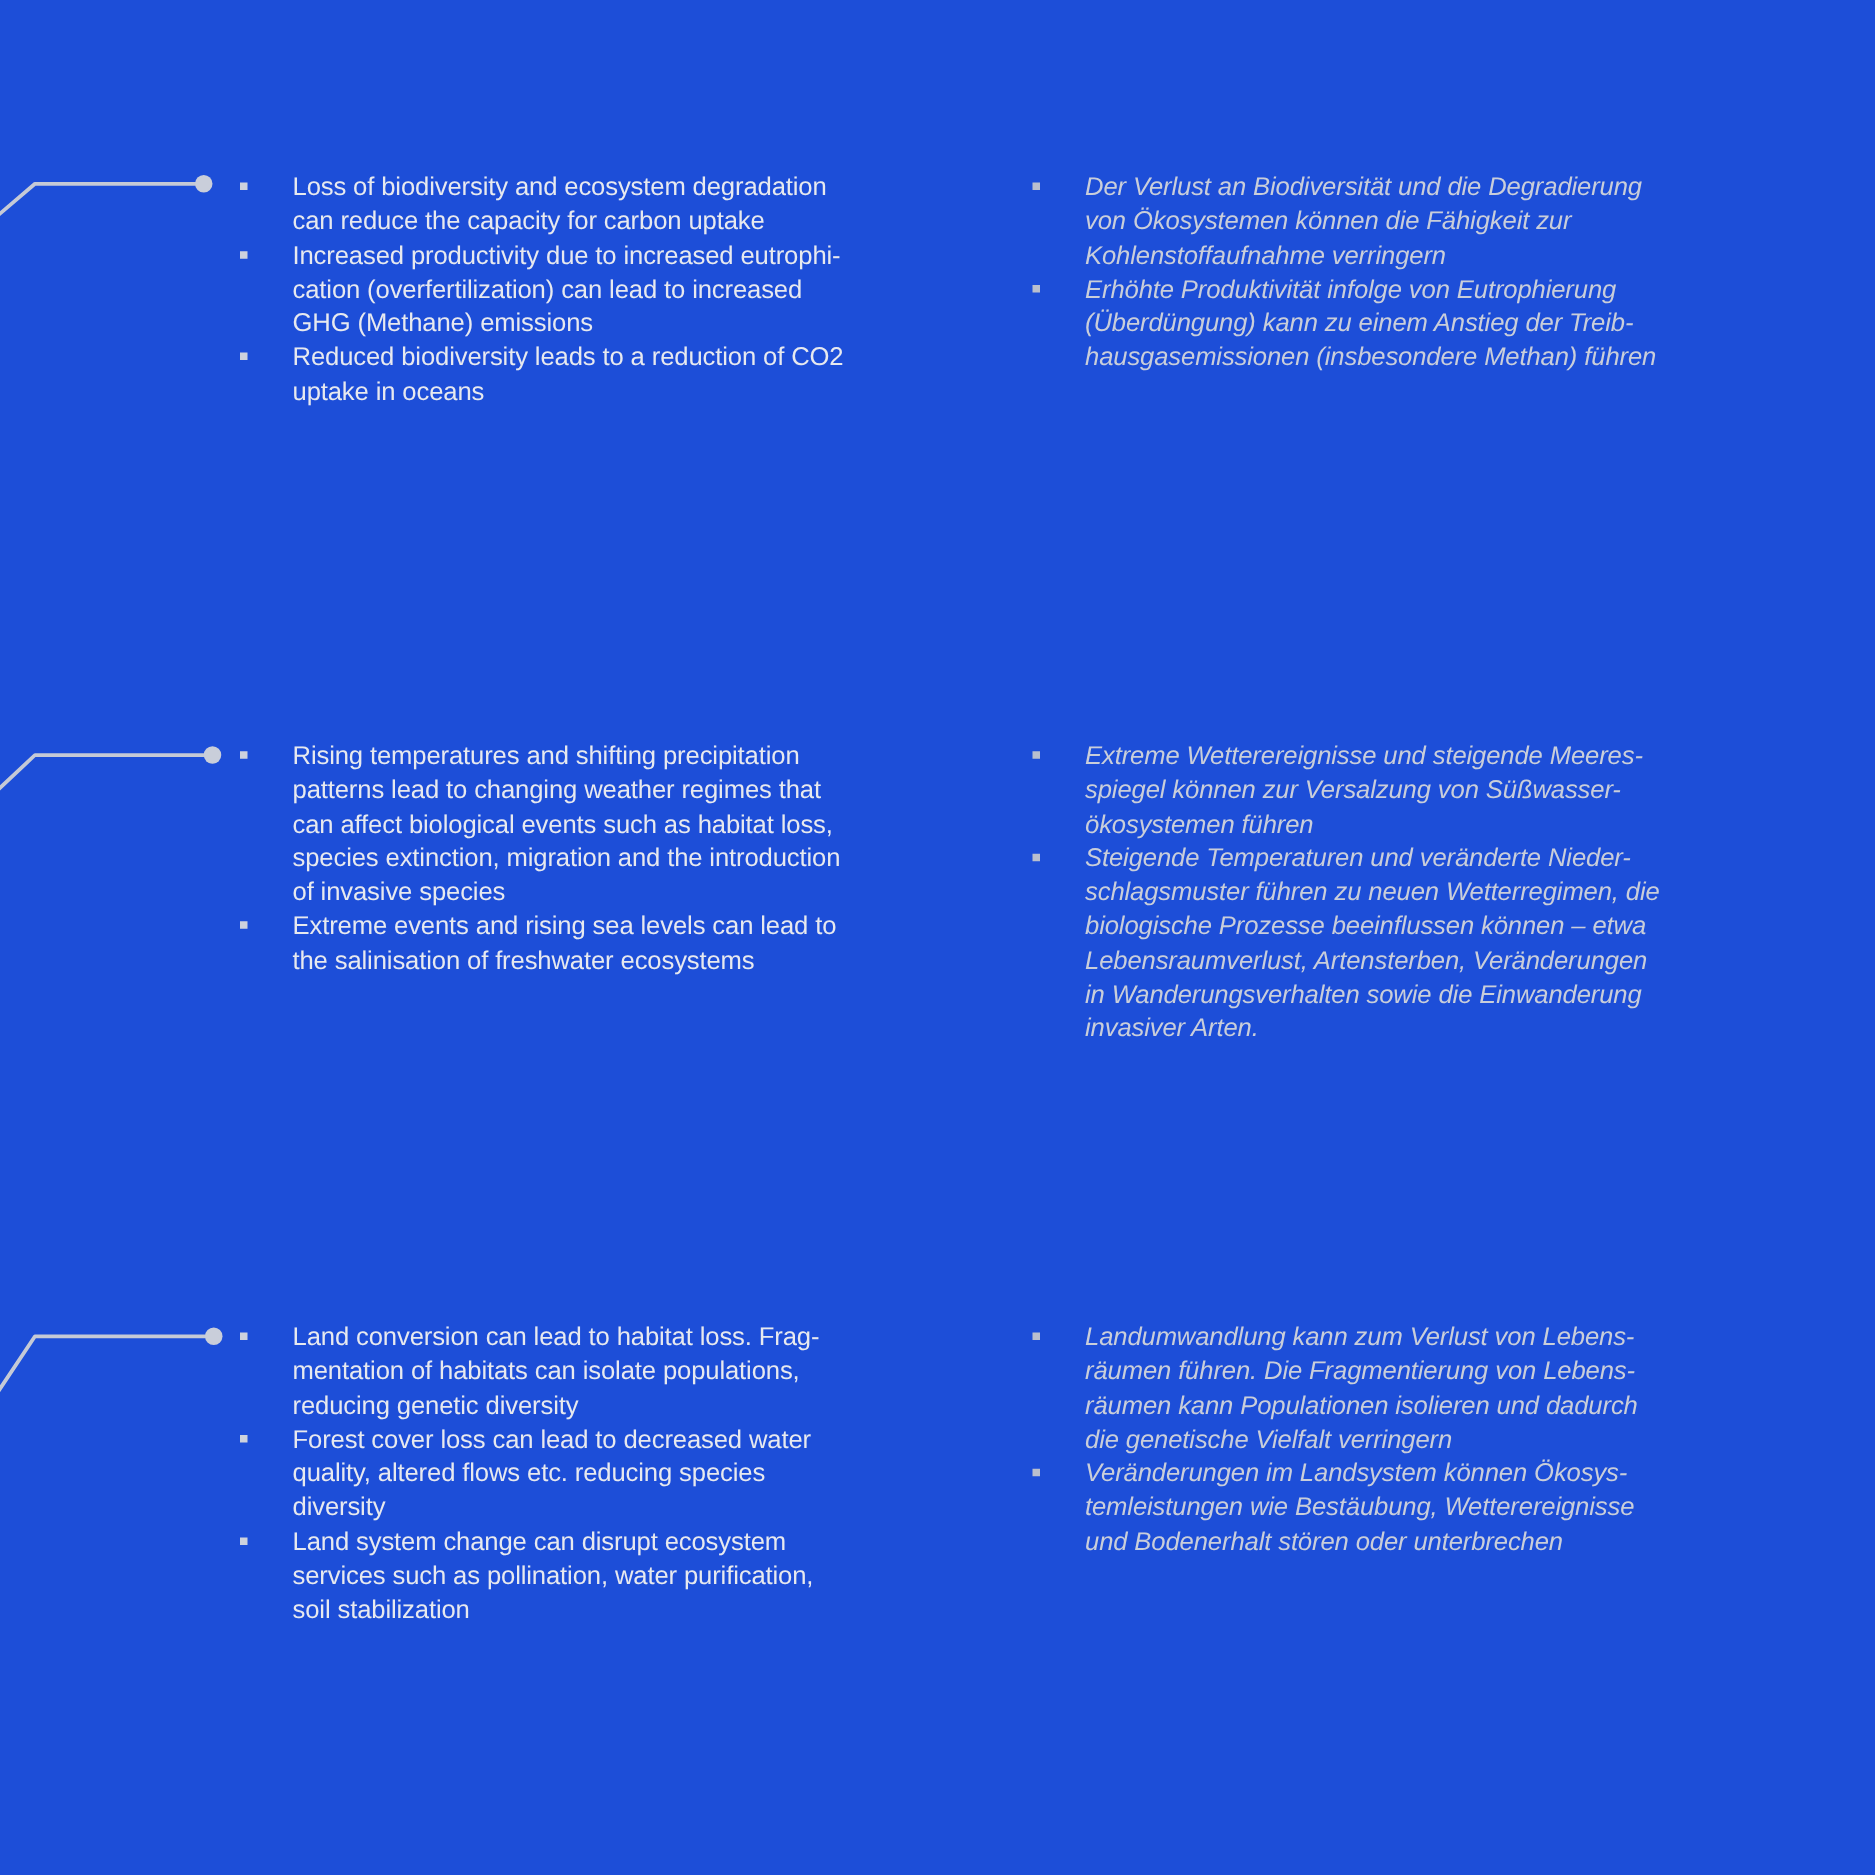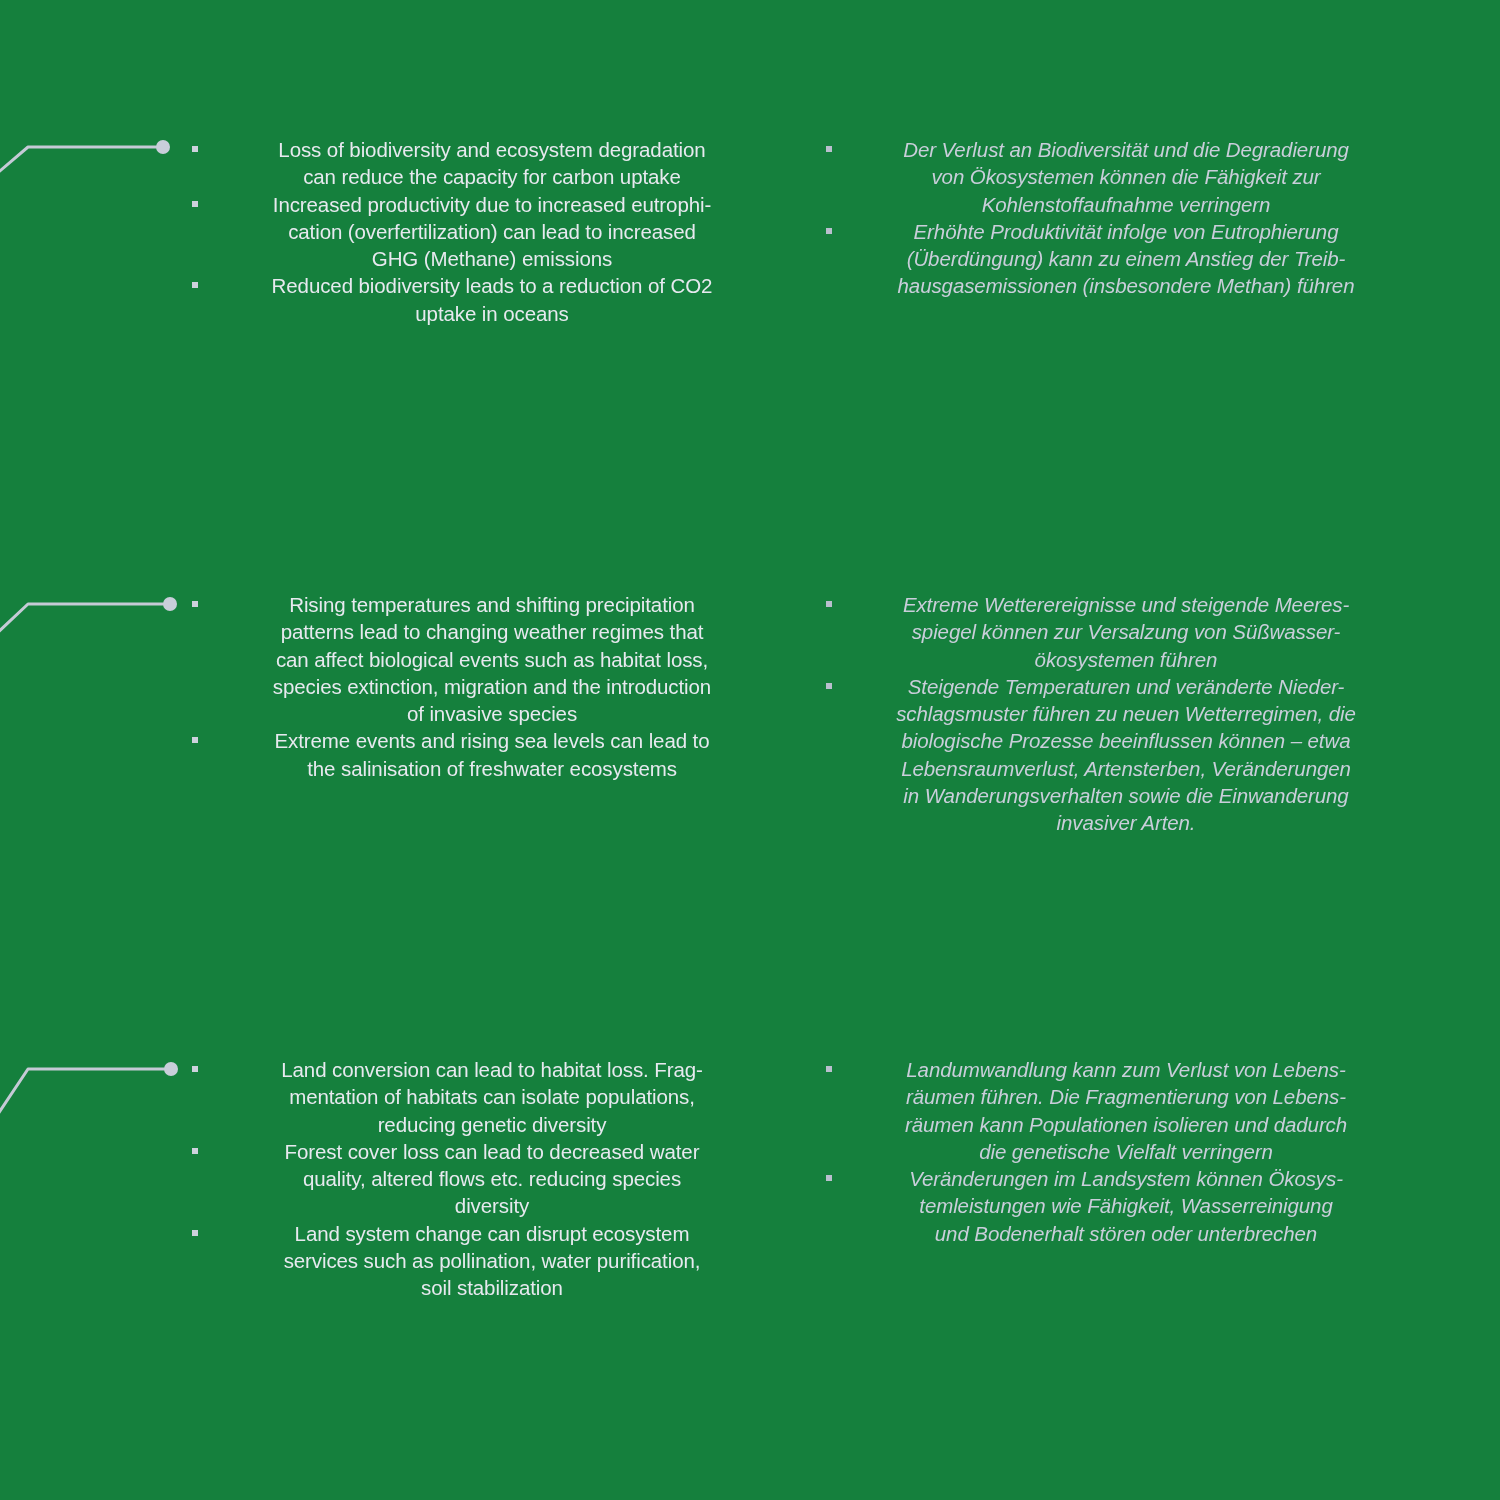--- a/index.html
+++ b/index.html
@@ -78,21 +78,21 @@
   .col-de .txt {
     color: #C9CEDA;
     font-weight: 400;
     font-style: italic;
     font-stretch: condensed;
   }
 </style>
 </head>
 <body>
 
-<div id="slide" style="background: #15803d; text-align: center;">
+<div id="slide" style="background: #1d4ed8;">
     <div class="connector" style="top: 136px; width: 177px; height: 54px;">
       <svg width="177" height="54">
         <path d="M -6 40 L 28 11 L 163 11" fill="none" stroke="#C5CAD6" stroke-width="3" stroke-linecap="round" stroke-linejoin="round"></path>
         <circle cx="163" cy="11" r="7" fill="#C9CEDA"></circle>
       </svg>
     </div>
     <div class="block" style="top: 136px; left: 0px; width: 1500px;">
       <div class="col col-en">
         <ul class="bullets">
           <li>
@@ -208,19 +208,19 @@
           <li>
             <span class="sq"></span>
             <span class="txt">Landumwandlung kann zum Verlust von Lebens-
 räumen führen. Die Fragmentierung von Lebens-
 räumen kann Populationen isolieren und dadurch
 die genetische Vielfalt verringern</span>
           </li>
           <li>
             <span class="sq"></span>
             <span class="txt">Veränderungen im Landsystem können Ökosys-
-temleistungen wie Fähigkeit, Wasserreinigung
+temleistungen wie Bestäubung, Wetterereignisse
 und Bodenerhalt stören oder unterbrechen</span>
           </li>
         </ul>
       </div>
     </div>
   </div>
 
 </body></html>

